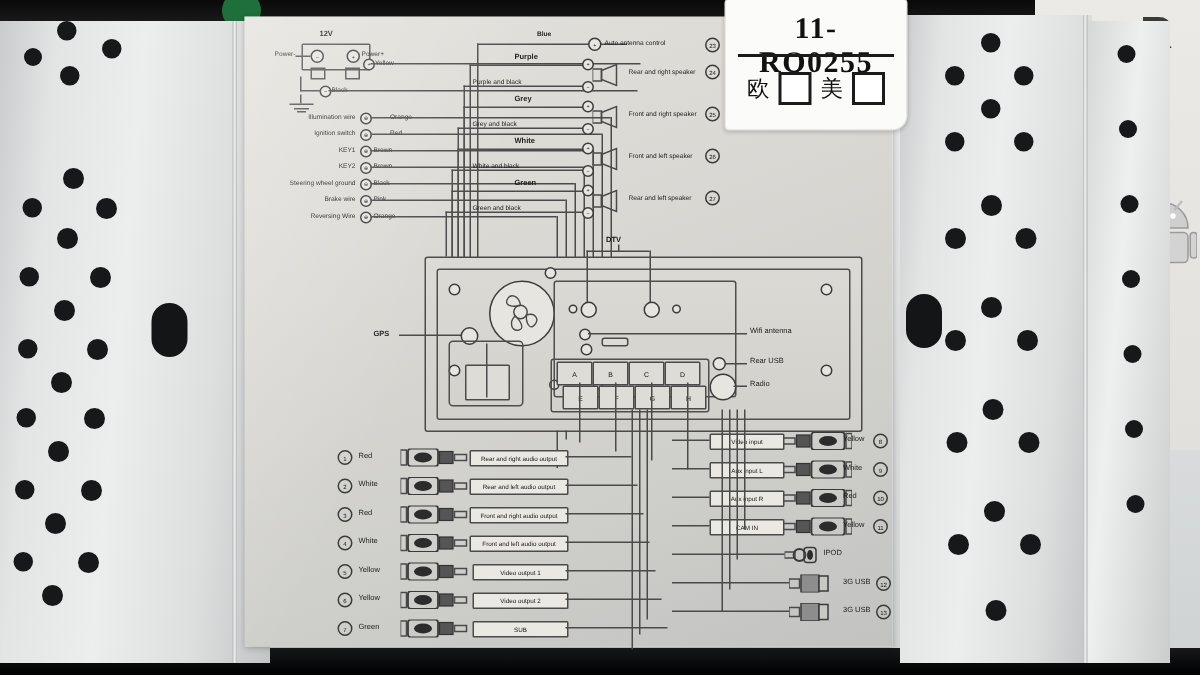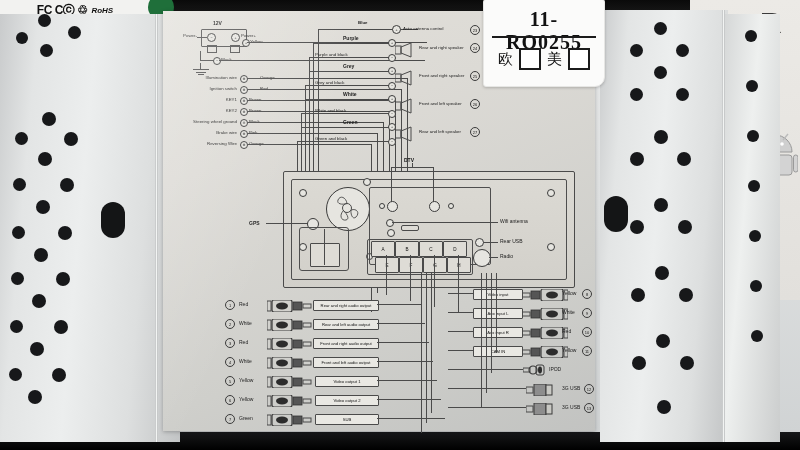--- a/index.html
+++ b/index.html
@@ -90,24 +90,20 @@
 </style>
 </head>
 <body>
 
 <div class="scene">
 
   <div class="backdrop"></div>
   <div class="bg-dark-top"></div>
   <div class="bg-dark-bottom"></div>
 
-  <div class="cert-label">
-    <span class="cert-txt">FC Cⓒ ♲</span>
-    <span class="cert-rohs">RoHS</span>
-  </div>
   <div class="cert-dot"></div>
 
   <div class="android-box"></div>
   <div class="android-txt and-r">R</div>
   <div class="android-txt and-oid">oid</div>
   <div class="android-txt and-erm">er M</div>
   <svg class="android-bot" viewBox="0 0 46 52">
     <path d="M6 22 a17 17 0 0 1 34 0 z" fill="#cfcfcf" stroke="#9a9a9a" stroke-width="1"></path>
     <circle cx="16" cy="14" r="1.8" fill="#fff"></circle>
       <circle cx="30" cy="14" r="1.8" fill="#fff"></circle>

